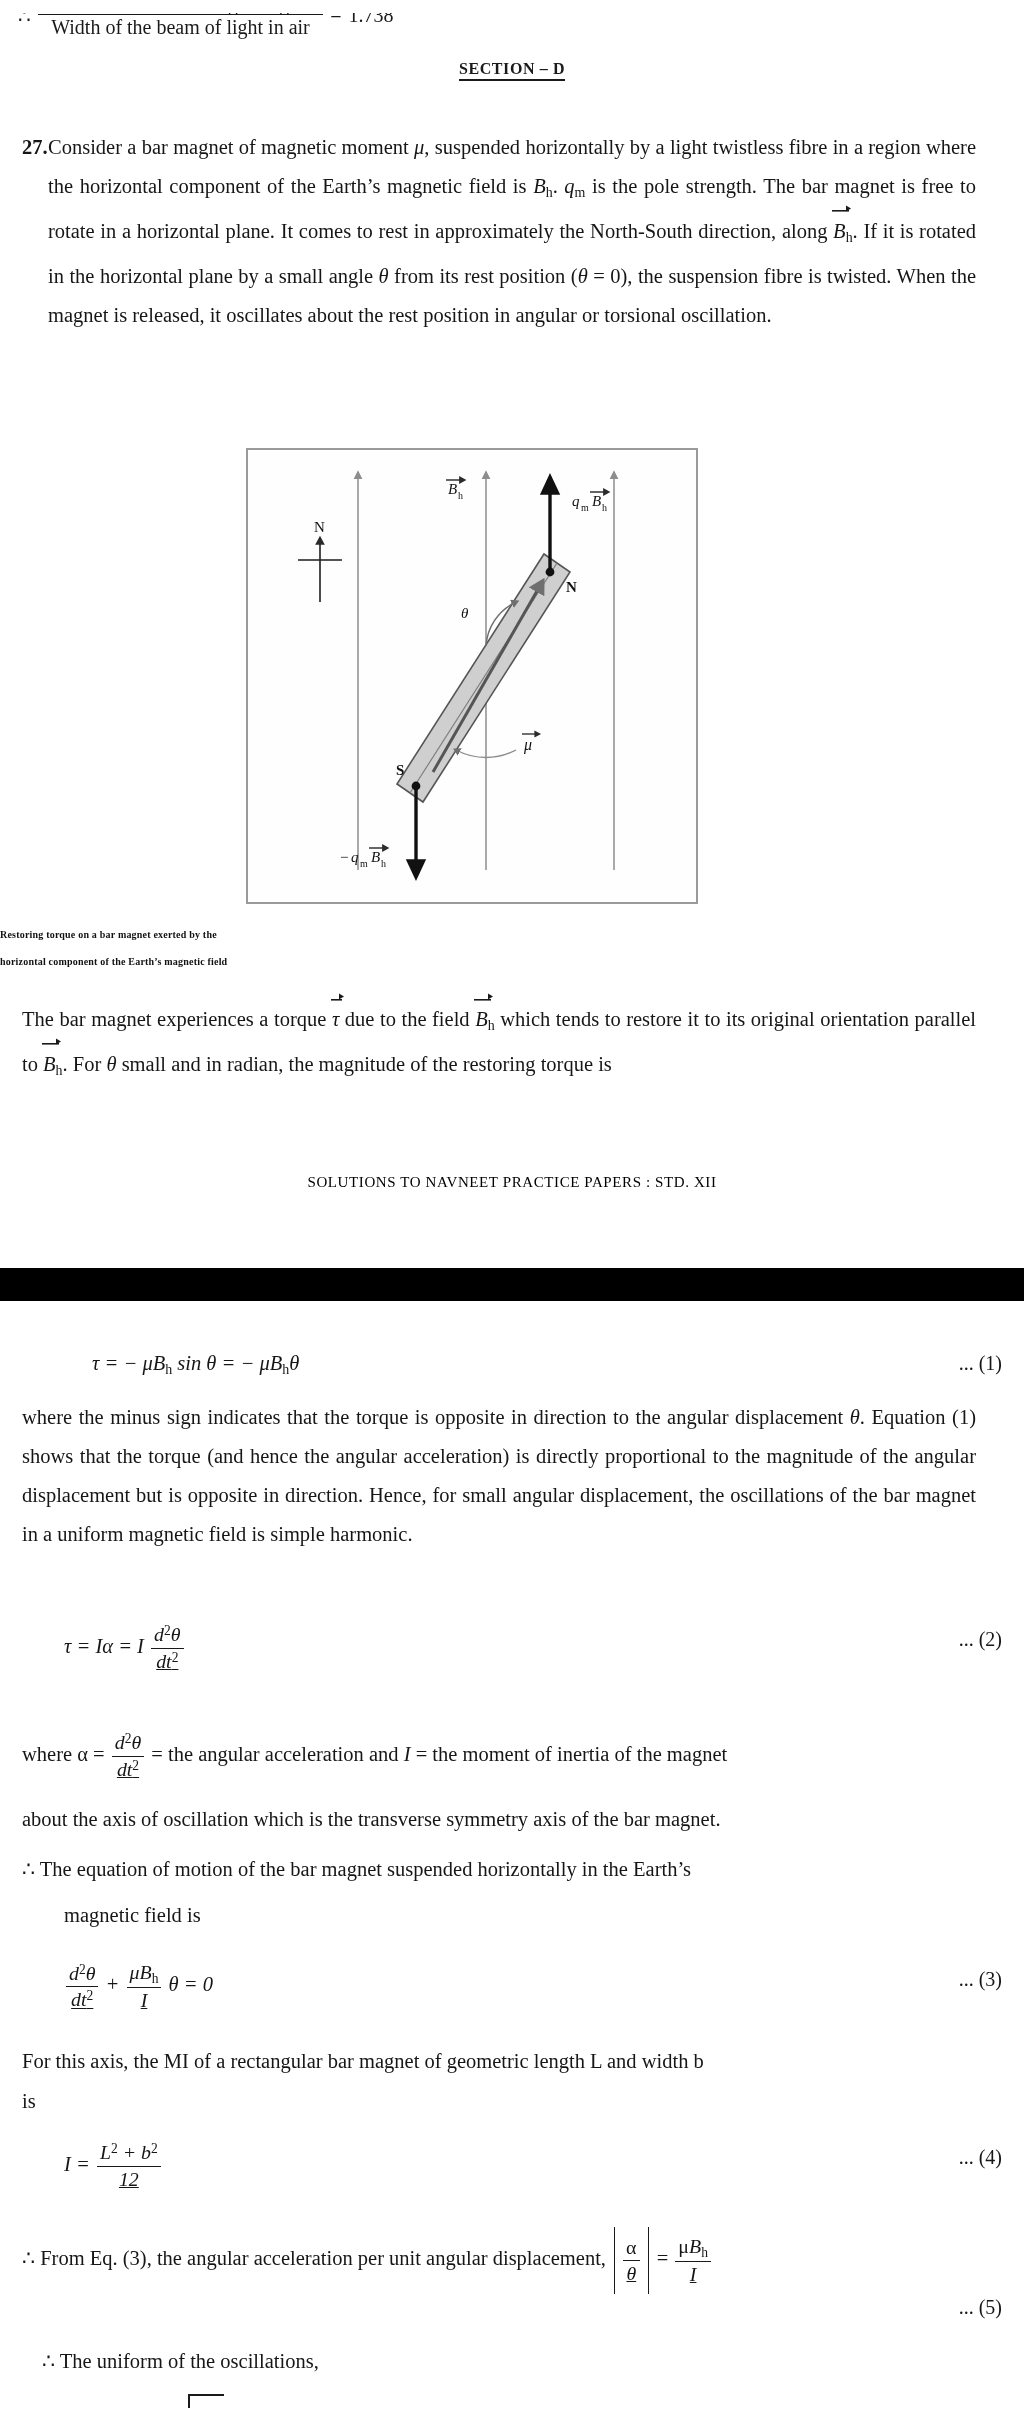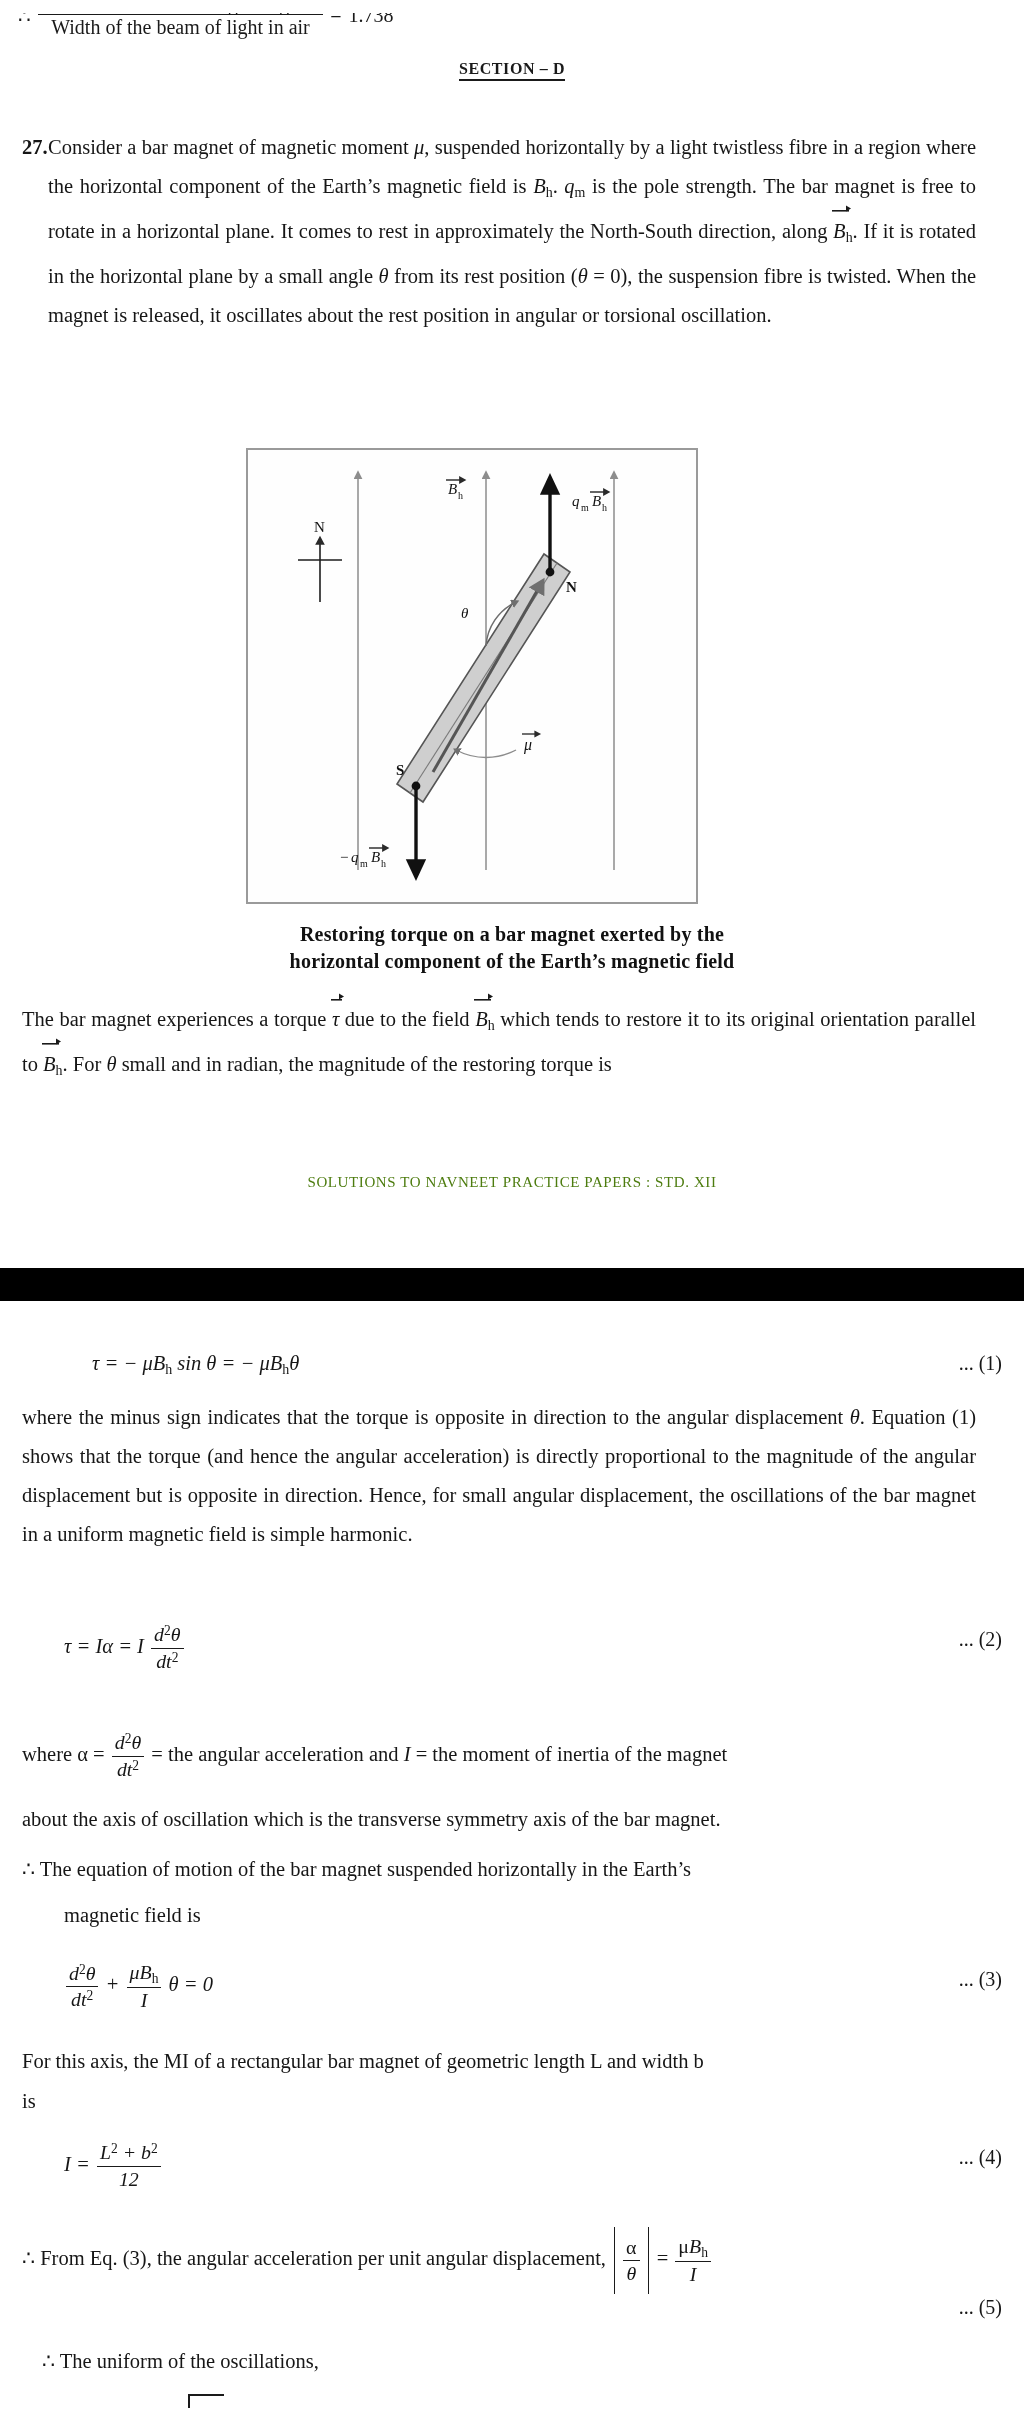--- a/index.html
+++ b/index.html
@@ -104,37 +104,37 @@
     top: 448px;
     width: 452px;
     height: 456px;
     border: 2px solid #9a9a9a;
     background: #fefefe;
     box-sizing: border-box;
   }
   .fig-caption {
     position: absolute;
     width: 1024px;
-    text-align: center;
+    text-align: left;
     font-weight: bold;
-    font-size: 20px;
+    font-size: 10px;
     line-height: 27px;
     letter-spacing: 0.2px;
     top: 921px;
     color: #111;
   }
 
   
   .footer-line {
     position: absolute;
     width: 1024px;
     text-align: center;
     font-size: 15px;
     letter-spacing: 0.6px;
-    color: #4d7c0f;
+    color: #000000;
     top: 1174px;
   }
 
   
   .blackbar {
     position: absolute;
     left: 0;
     top: 1268px;
     width: 1024px;
     height: 33px;
@@ -177,20 +177,21 @@
   .ifrac .nu {
     display: block;
     border-bottom: 1.5px solid #1a1a1a;
     padding: 0 3px 1px 3px;
     white-space: nowrap;
   }
   .ifrac .de {
     display: block;
     padding: 1px 3px 0 3px;
     white-space: nowrap;
+    text-decoration: underline;
   }
   .absbar {
     display: inline-block;
     border-left: 1.6px solid #1a1a1a;
     border-right: 1.6px solid #1a1a1a;
     padding: 0 6px;
     margin: 0 3px;
   }
   .vecarrow {
     position: relative;

